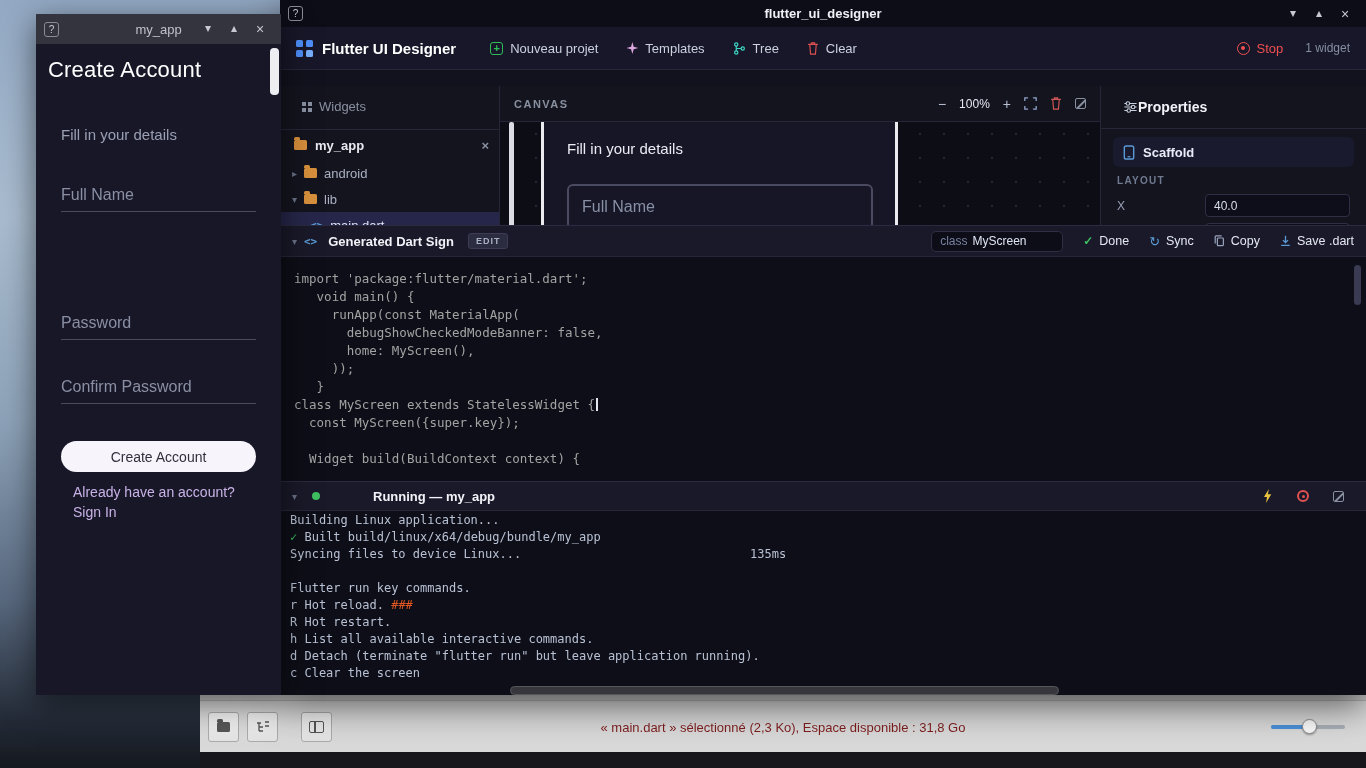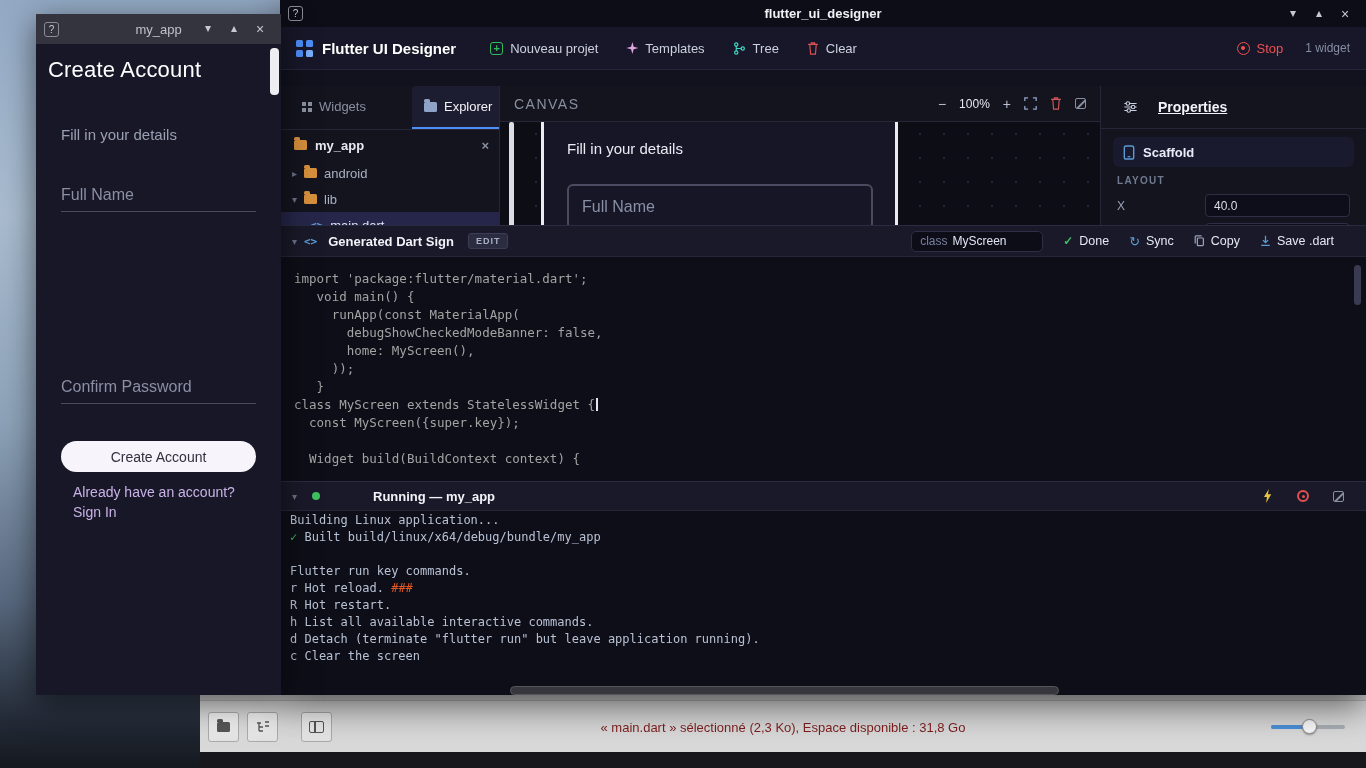--- a/index.html
+++ b/index.html
@@ -76,36 +76,36 @@
   #project-row .folder-icon { margin-right:8px; }
   #row-android, #row-lib { height:26px; padding-left:12px; }
   #row-android .folder-icon, #row-lib .folder-icon { margin-right:7px; }
   #row-main { height:26px; padding-left:30px; background:#26264a; color:#dbe2f2; }
   .code-glyph { color:#5b9bd5; font-family:"DejaVu Sans Mono",monospace; font-size:11px; font-weight:bold; margin-right:7px; }
   #project-close { margin-left:auto; color:#8890a0; font-size:13px; }
 
   
   #canvas-panel { flex:1; display:flex; flex-direction:column; min-width:0; }
   #canvas-header { height:36px; background:#14141f; border-bottom:1px solid #262639; display:flex; align-items:center; padding:0 14px; }
-  #canvas-title { color:#8890a0; font-size:14px; font-weight:normal; letter-spacing:1.5px; }
+  #canvas-title { color:#8890a0; font-size:11px; font-weight:bold; letter-spacing:1.5px; }
   #canvas-controls { margin-left:auto; display:flex; align-items:center; gap:13px; }
   .zoom-btn { color:#b8c0d4; font-size:14px; }
   #zoom-level { color:#e4e8f2; font-size:12px; }
   .slashbox { width:11px; height:11px; border:1.5px solid #8890a0; border-radius:2px; position:relative; overflow:hidden; }
   .slashbox::after { content:""; position:absolute; left:-2px; top:4px; width:15px; height:1.5px; background:#8890a0; transform:rotate(-45deg); }
   #canvas-body { position:relative; flex:1; background-color:#0d0d16; background-image:radial-gradient(circle,#26263a 1px,transparent 1.3px); background-size:24px 24px; overflow:hidden; }
   #canvas-scrollbar { position:absolute; left:9px; top:0; bottom:0; width:5px; background:#dcdce4; border-radius:2px; }
   #device-frame { position:absolute; left:41px; top:-6px; bottom:-2px; width:357px; border-left:3px solid #ebebf0; border-right:3px solid #ebebf0; background:#161627; }
   #preview-subtitle { position:absolute; left:23px; top:24px; color:#e9ebf3; font-size:15px; }
   #preview-field { position:absolute; left:23px; right:22px; top:68px; height:46px; border:2px solid #4a4a60; border-radius:6px; display:flex; align-items:center; padding-left:13px; }
   #preview-field span { color:#8890a5; font-size:16px; }
 
   
   #props-panel { width:266px; background:#14141f; border-left:1px solid #262639; overflow:hidden; }
-  #props-header { height:43px; border-bottom:1px solid #262639; display:flex; align-items:center; gap:20px; padding-left:22px; color:#f2f3f8; font-weight:bold; font-size:14px;text-decoration:underline; }
+  #props-header { height:43px; border-bottom:1px solid #262639; display:flex; align-items:center; gap:0; padding-left:22px; color:#f2f3f8; font-weight:bold; font-size:14px; }
   #scaffold-row { margin:8px 12px 0; height:30px; background:#1a1a2e; border-radius:6px; display:flex; align-items:center; gap:8px; padding-left:10px; color:#e8ecf8; font-weight:bold; font-size:13px; }
   #layout-label { margin:8px 0 0 16px; color:#707a90; font-size:10px; font-weight:bold; letter-spacing:1.3px; }
   .prop-row { display:flex; align-items:center; margin:8px 16px 0; }
   .prop-row:last-child { margin-top:6px; }
   .prop-label { width:88px; color:#98a0b5; font-size:12px; }
   .prop-input { flex:1; height:23px; background:#0e0e1a; border:1px solid #2e2e45; border-radius:4px; color:#d8dce8; font-size:12px; display:flex; align-items:center; padding-left:8px; }
 
   
   #code-panel { position:absolute; left:0; top:225px; width:1086px; height:256px; border-top:1px solid #2a2a40; background:#0e0e18; }
   #code-header { height:31px; background:#191929; border-bottom:1px solid #262639; display:flex; align-items:center; padding:0 12px; }
@@ -211,25 +211,20 @@
   </div>
 
   <div id="workspace">
 
     <div id="left-panel">
       <div id="tabs-row">
         <span class="tab" id="tab-widgets">
           <span class="grid-glyph"></span>
           <span>Widgets</span>
         </span>
-        <span class="tab" id="tab-explorer">
-          <span class="folder-icon gray"></span>
-          <span>Explorer</span>
-          <span class="dot-orange"></span>
-        </span>
       </div>
       <div class="tree-row" id="project-row">
         <span class="folder-icon"></span>
         <span>my_app</span>
         <span id="project-close">×</span>
       </div>
       <div class="tree-row" id="row-android">
         <span class="chev">▸</span>
         <span class="folder-icon"></span>
         <span>android</span>
@@ -319,21 +314,21 @@
         <span style="color:#5b9bd5;font-size:13px;">↻</span>
         <span>Sync</span>
       </span>
       <span class="code-btn">
         <svg width="11" height="12" viewBox="0 0 12 14">
             <rect x="3.5" y="3.5" width="7" height="9" rx="1" fill="none" stroke="#9aa4bc" stroke-width="1.4"></rect>
             <path d="M8.5 1H2a1 1 0 0 0-1 1v8" fill="none" stroke="#9aa4bc" stroke-width="1.4"></path>
           </svg>
         <span>Copy</span>
       </span>
-      <span class="code-btn" style="margin-right:20px;">
+      <span class="code-btn" style="margin-right:0;">
         <svg width="11" height="12" viewBox="0 0 12 14">
             <path d="M6 1v8M3 6l3 3 3-3M1 12h10" stroke="#5b9bd5" stroke-width="1.5" fill="none"></path>
           </svg>
         <span>Save .dart</span>
       </span>
     </div>
     <div id="code-body">
       <div class="code-line"><span>import 'package:flutter/material.dart';</span></div>
       <div class="code-line"><span>   void main() {</span></div>
       <div class="code-line"><span>     runApp(const MaterialApp(</span></div>
@@ -356,20 +351,21 @@
       <span class="title">Running — my_app</span>
       <span id="console-icons">
         <span class="bolt"></span>
         <span class="rec"></span>
         <span class="slashbox"></span>
       </span>
     </div>
     <div id="console-body">
       <div class="con-line"><span>Building Linux application...</span></div>
       <div class="con-line"><span class="ok">✓</span><span> Built build/linux/x64/debug/bundle/my_app</span></div>
+      <div class="con-line"><span>Syncing files to device Linux...</span><span class="sync-time">135ms</span></div>
       <div class="con-line"></div>
       <div class="con-line"><span>Flutter run key commands.</span></div>
       <div class="con-line"><span>r Hot reload. </span><span class="fire">###</span></div>
       <div class="con-line"><span>R Hot restart.</span></div>
       <div class="con-line"><span>h List all available interactive commands.</span></div>
       <div class="con-line"><span>d Detach (terminate "flutter run" but leave application running).</span></div>
       <div class="con-line"><span>c Clear the screen</span></div>
     </div>
   </div>
 </div>
@@ -384,20 +380,23 @@
       <span class="winglyph" style="font-size:14px;">×</span>
     </span>
   </div>
   <div class="content">
     <div class="scrollthumb"></div>
     <div class="heading">Create Account</div>
     <div class="subtitle">Fill in your details</div>
     <div class="af-field" style="top:124px;">
         <span>Full Name</span>
       </div>
+    <div class="af-field" style="top:252px;">
+        <span>Password</span>
+      </div>
     <div class="af-field" style="top:316px;">
         <span>Confirm Password</span>
       </div>
     <div class="cta">Create Account</div>
     <div class="footer">
       <div>Already have an account?</div>
       <div>Sign In</div>
     </div>
   </div>
 </div>

